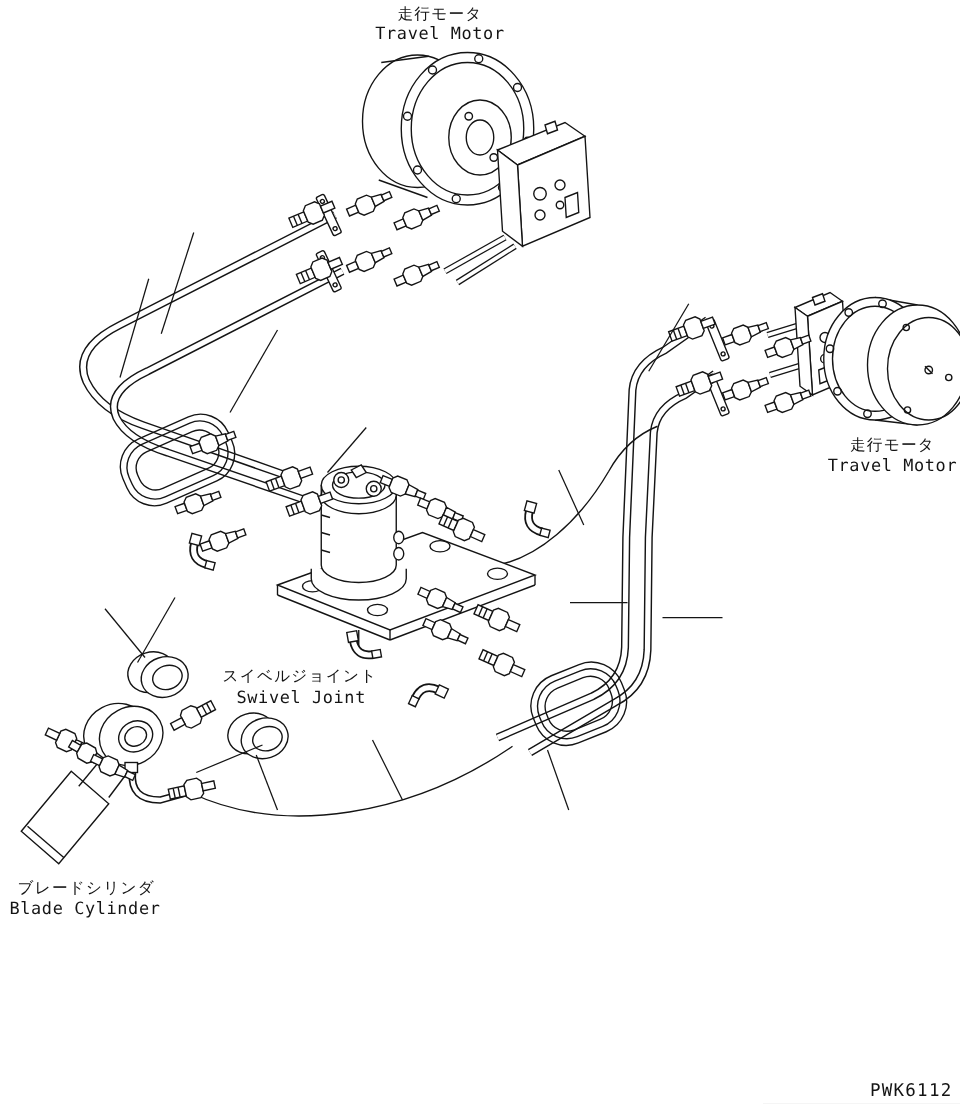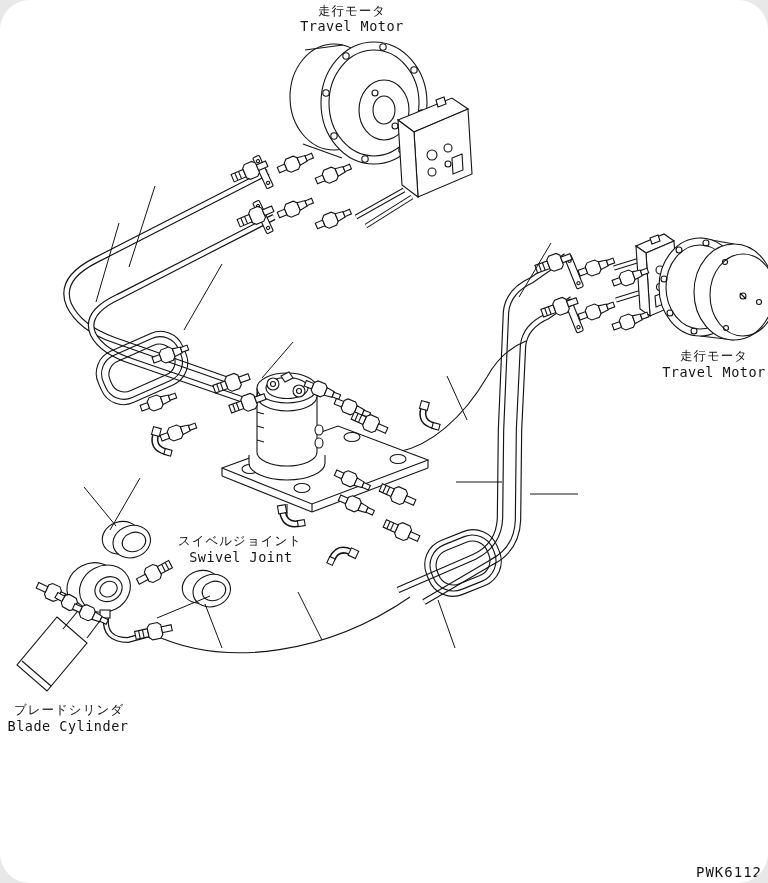--- a/index.html
+++ b/index.html
@@ -1,20 +1,19 @@
 <!DOCTYPE html>
 <html><head>
 <meta charset="utf-8">
 <style>
   html,body { margin:0; padding:0; background:#e8e8e8; }
   .page {
     width:768px; height:883px; background:#ffffff; position:relative;
     margin:0 auto; overflow:hidden;
     font-family:"DejaVu Sans Mono", monospace;
-    border-radius:30px;
   }
   svg { display:block; }
   .lbl-jp { font-family:"DejaVu Sans Mono", monospace; font-size:12.5px; fill:#141414; letter-spacing:1px; }
   .lbl-en { font-family:"DejaVu Sans Mono", monospace; font-size:13.5px; fill:#141414; letter-spacing:0.5px; }
   .lbl-code { font-family:"DejaVu Sans Mono", monospace; font-size:14px; fill:#141414; letter-spacing:1px; }
 </style>
 </head>
 <body>
 
 <div class="page">

